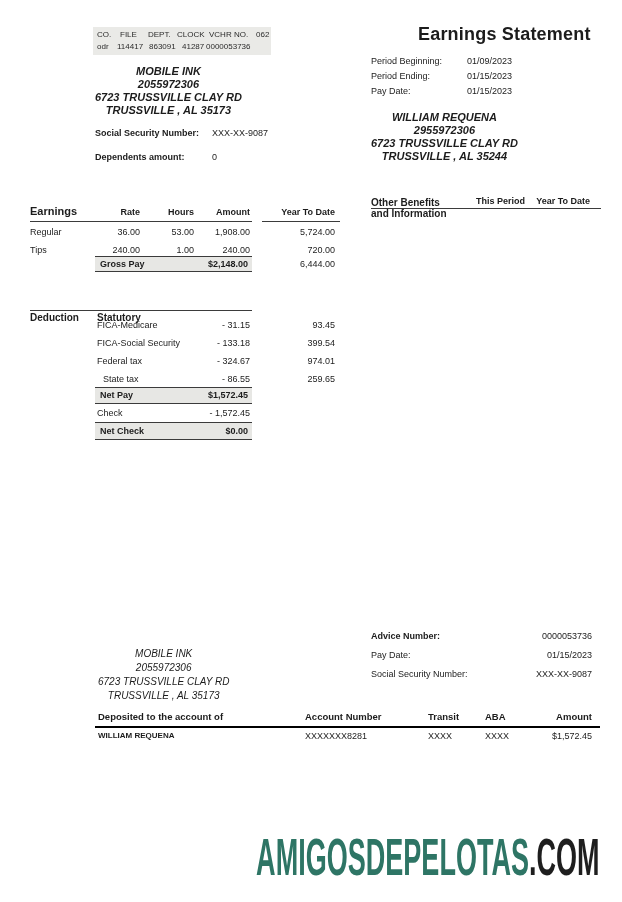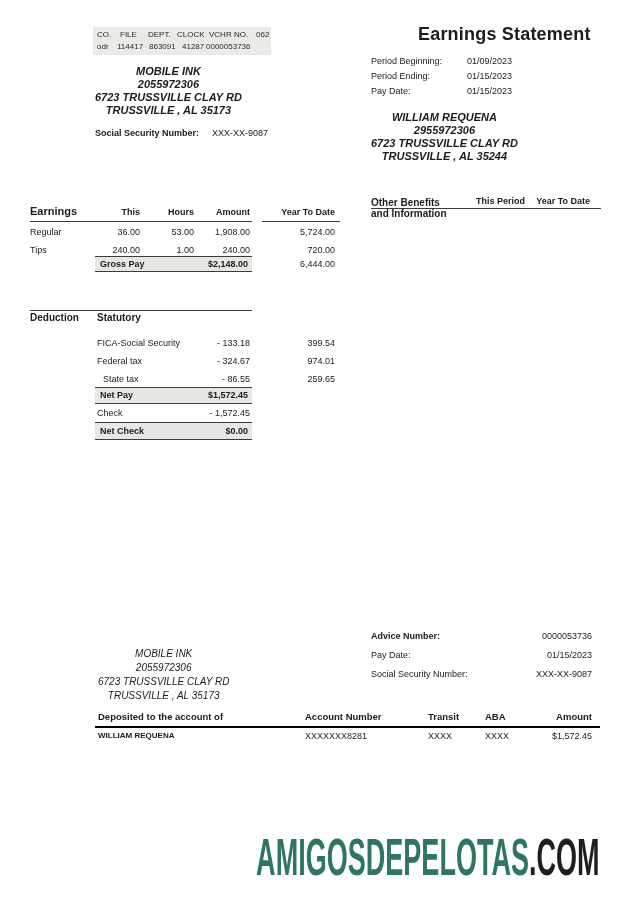--- a/index.html
+++ b/index.html
@@ -57,20 +57,24 @@
     <div>MOBILE INK</div>
     <div>2055972306</div>
     <div>6723 TRUSSVILLE CLAY RD</div>
     <div>TRUSSVILLE , AL 35173</div>
   </div>
 
   <div class="row" style="top:128px;height:11px">
     <span class="b fs9" style="left:95px">Social Security Number:</span>
     <span class="fs9" style="left:212px">XXX-XX-9087</span>
   </div>
+  <div class="row" style="top:152px;height:11px">
+    <span class="b fs9" style="left:95px">Dependents amount:</span>
+    <span class="fs9" style="left:212px">0</span>
+  </div>
 
   <div class="title" style="left:370px;top:24px">Earnings Statement</div>
   <div class="row" style="top:56px;height:12px">
     <span class="fs9" style="left:371px">Period Beginning:</span>
     <span class="fs9" style="left:467px">01/09/2023</span>
   </div>
   <div class="row" style="top:71px;height:12px">
     <span class="fs9" style="left:371px">Period Ending:</span>
     <span class="fs9" style="left:467px">01/15/2023</span>
   </div>
@@ -88,21 +92,21 @@
 
   <div class="abs fs10 b" style="left:371px;top:181px;line-height:11px">
     <div>Other Benefits</div>
     <div>and Information</div>
   </div>
   <span class="abs fs9 b r" style="left:445px;top:196px;width:80px">This Period</span>
   <span class="abs fs9 b r" style="left:512px;top:196px;width:78px">Year To Date</span>
   <div class="line" style="left:371px;top:208px;width:230px"></div>
 
   <div class="abs fs11 b" style="left:30px;top:205px">Earnings</div>
-  <span class="abs fs9 b r" style="left:90px;top:207px;width:50px">This</span>
+  <span class="abs fs9 b r" style="left:90px;top:207px;width:50px">Rate</span>
   <span class="abs fs9 b r" style="left:144px;top:207px;width:50px">Hours</span>
   <span class="abs fs9 b r" style="left:190px;top:207px;width:60px">Amount</span>
   <span class="abs fs9 b r" style="left:264px;top:207px;width:71px">Year To Date</span>
   <div class="line" style="left:30px;top:221px;width:222px"></div>
   <div class="line" style="left:262px;top:221px;width:78px"></div>
 
   <div class="row fs9" style="top:224px;height:16px;line-height:16px">
     <span style="left:30px">Regular</span>
     <span class="r" style="left:80px;width:60px">36.00</span>
     <span class="r" style="left:134px;width:60px">53.00</span>
@@ -123,20 +127,25 @@
     <span class="b" style="left:100px">Gross Pay</span>
     <span class="b r" style="left:180px;width:68px">$2,148.00</span>
     <span class="r" style="left:264px;width:71px">6,444.00</span>
   </div>
   <div class="line" style="left:95px;top:271px;width:157px"></div>
 
   <div class="abs fs10 b" style="left:30px;top:296px">Deduction</div>
   <div class="abs fs10 b" style="left:97px;top:296px">Statutory</div>
   <div class="line" style="left:30px;top:310px;width:222px"></div>
 
+  <div class="row fs9" style="top:316px;height:18px;line-height:18px">
+    <span style="left:97px">FICA-Medicare</span>
+    <span class="r" style="left:175px;width:75px">- 31.15</span>
+    <span class="r" style="left:264px;width:71px">93.45</span>
+  </div>
   <div class="row fs9" style="top:334px;height:18px;line-height:18px">
     <span style="left:97px">FICA-Social Security</span>
     <span class="r" style="left:175px;width:75px">- 133.18</span>
     <span class="r" style="left:264px;width:71px">399.54</span>
   </div>
   <div class="row fs9" style="top:352px;height:18px;line-height:18px">
     <span style="left:97px">Federal tax</span>
     <span class="r" style="left:175px;width:75px">- 324.67</span>
     <span class="r" style="left:264px;width:71px">974.01</span>
   </div>

